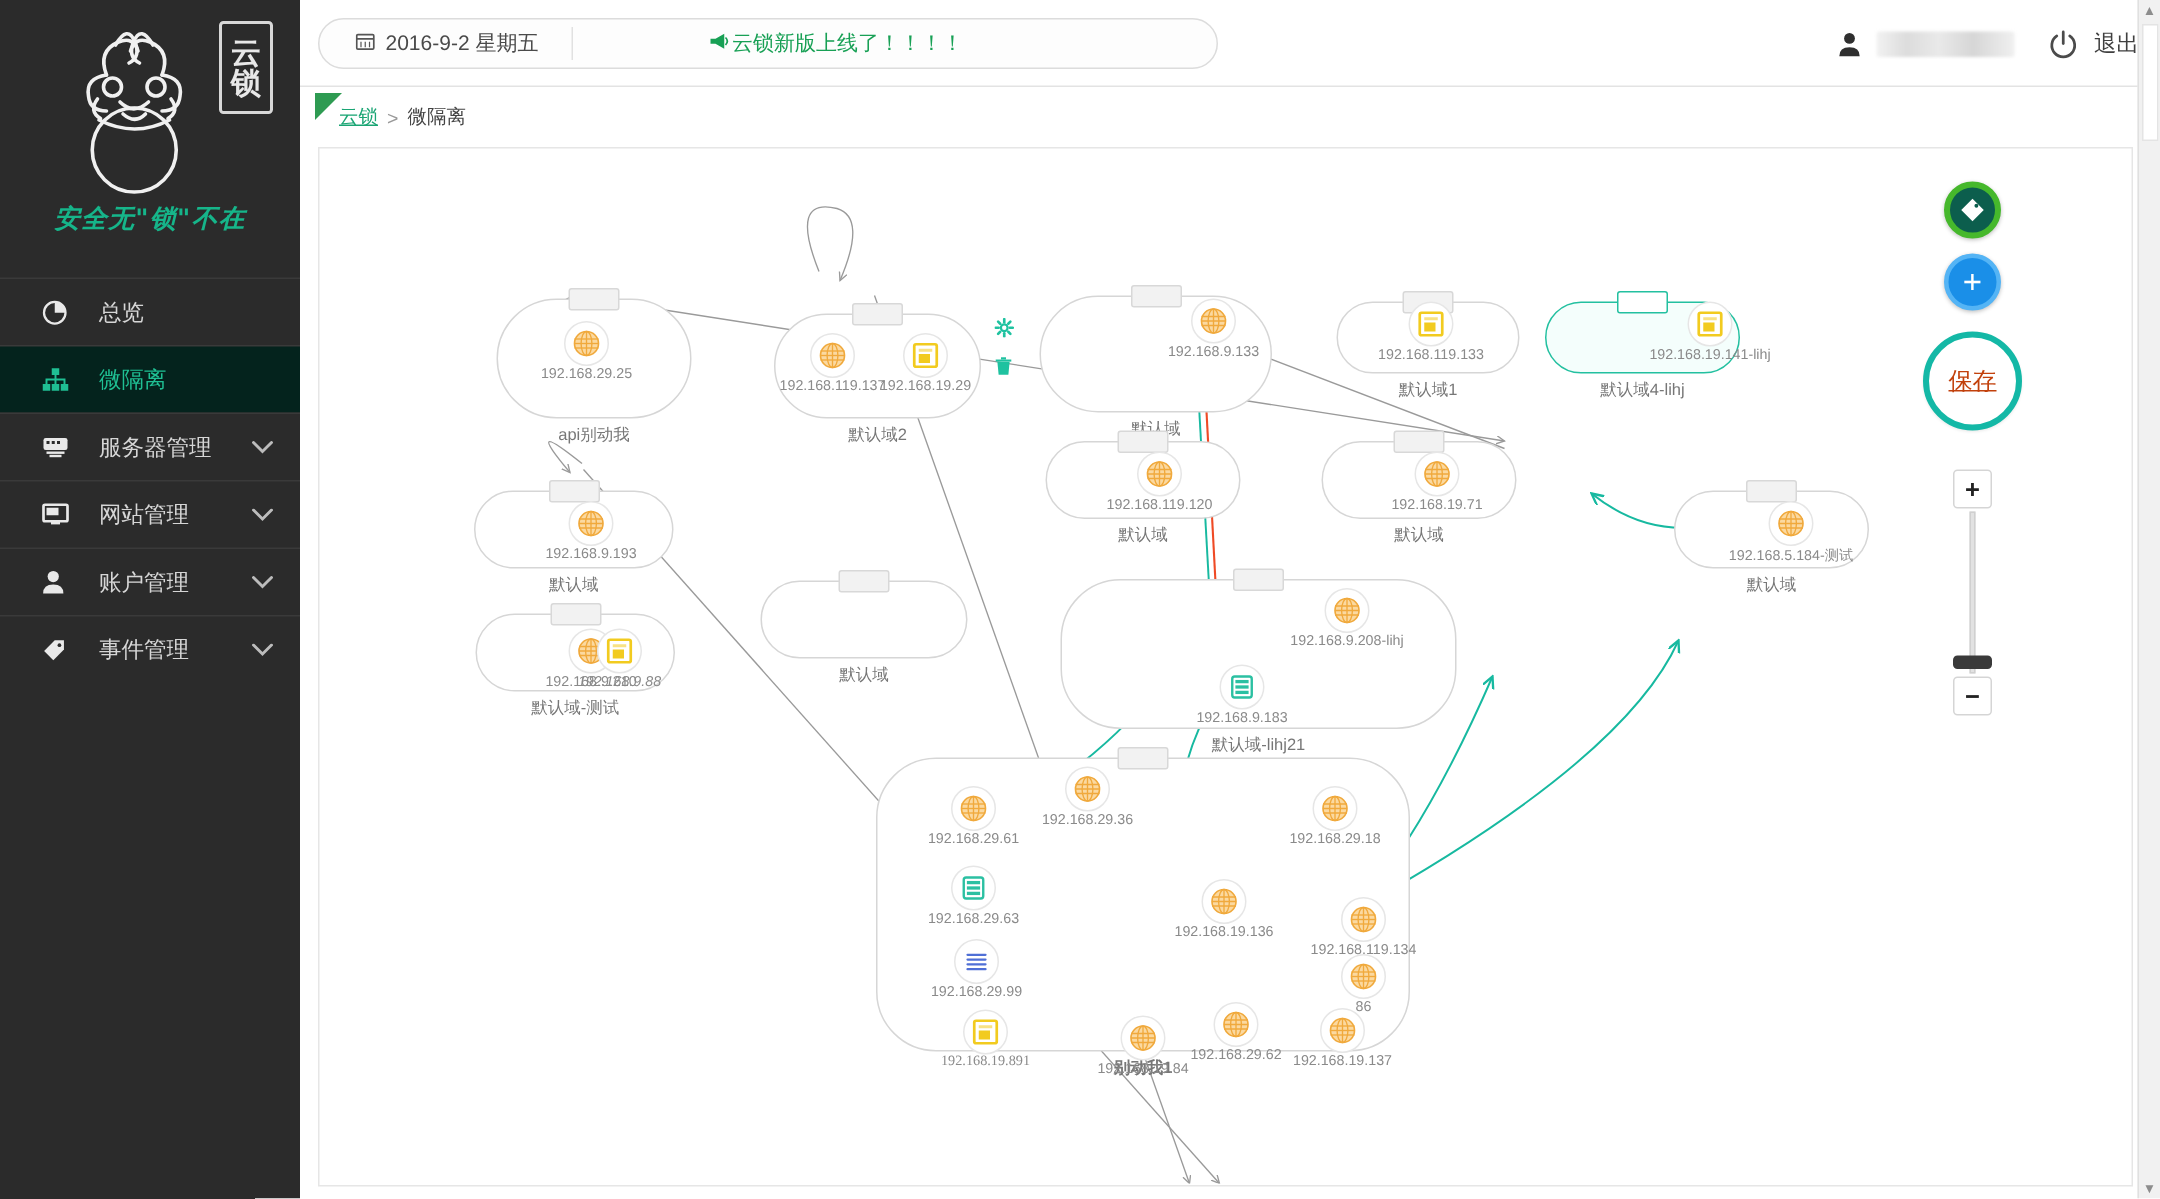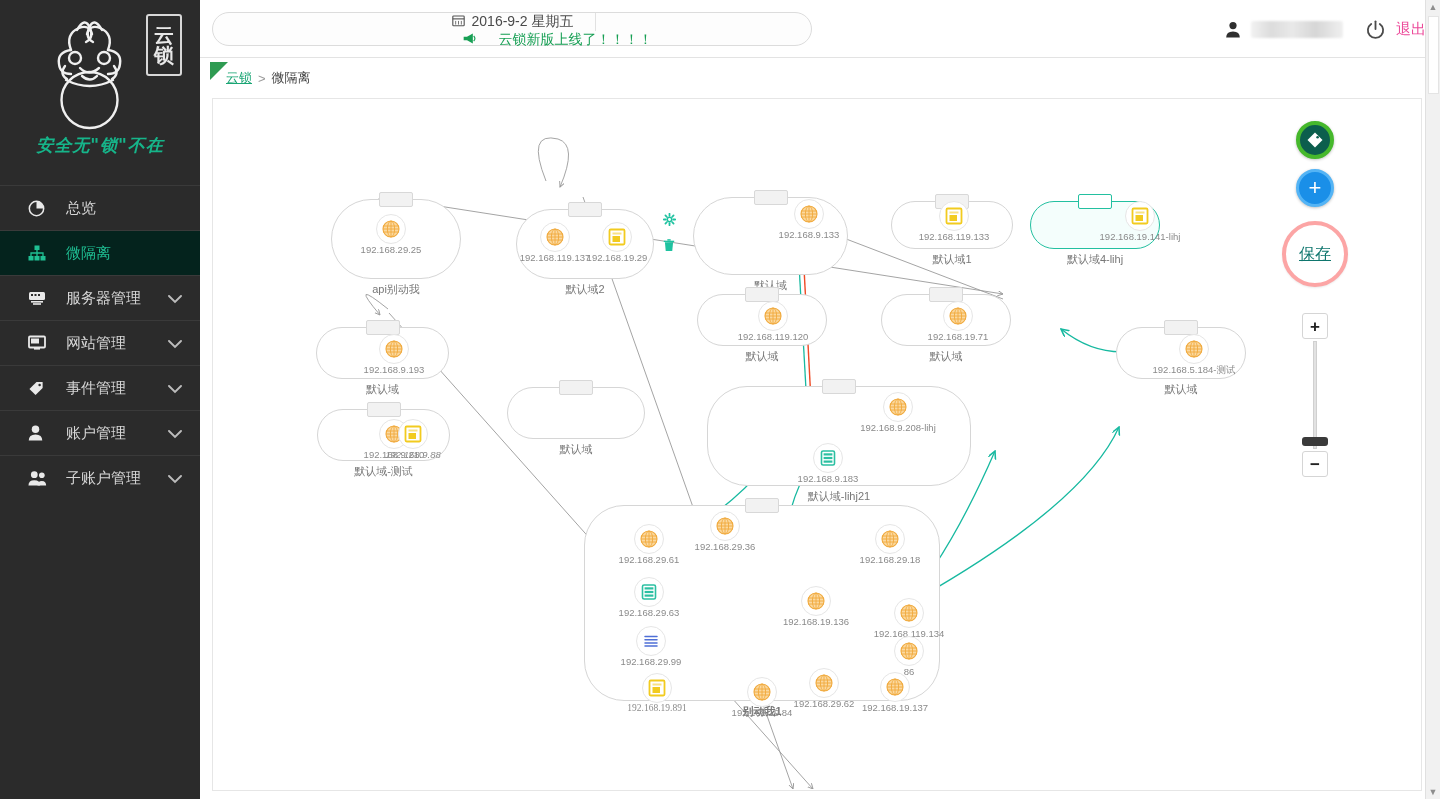--- a/index.html
+++ b/index.html
@@ -49,42 +49,42 @@
 
   
   #main { flex: 1; position: relative; background: #fff; height: 799px; }
   #topbar {
     height: 58px; border-bottom: 1px solid #e3e3e3; background: #fff;
     display: flex; align-items: center; padding: 0 12px; position: relative;
   }
   #status-pill {
     margin-left: 0; height: 34px; width: 600px;
     border: 1px solid #dcdcdc; border-radius: 18px; background: #fdfdfd;
-    display: flex; align-items: center; flex-direction: column;
+    display: flex; align-items: center;
   }
   #date-cell {
     display: flex; align-items: center; gap: 7px; padding: 0 22px 0 24px;
     color: #4a4a4a; font-size: 14px; border-right: 1px solid #e1e1e1; height: 22px;
   }
   #notice-cell {
-    display: flex; align-items: center; gap: 22px; padding-left: 90px;
+    display: flex; align-items: center; gap: 1px; padding-left: 90px;
     color: #18a055; font-size: 14px;
   }
   #user-area {
     position: absolute; right: 14px; top: 0; height: 58px;
     display: flex; align-items: center; gap: 10px;
   }
   #avatar-icon { color: #333; display: flex; align-items: center; }
   #user-name-blur {
     width: 92px; height: 17px; border-radius: 2px;
     background: linear-gradient(90deg,#f2f2f2 0%,#dcdcdc 22%,#e9e9e9 45%,#d6d6d6 70%,#f0f0f0 100%);
     filter: blur(1.2px);
   }
   #power-icon { color: #4b4b4b; display: flex; align-items: center; margin-left: 12px;}
-  #logout-label { color: #ec4899; font-size: 15px; }
+  #logout-label { color: #404040; font-size: 15px; }
 
   #breadcrumb-bar {
     height: 40px; display: flex; align-items: center; padding-left: 26px;
     font-size: 13px; color: #555; position: relative;
   }
   #corner-flag { position: absolute; left: 10px; top: 4px; }
   #bc-root { color: #1aa574; text-decoration: underline; margin-right: 6px; cursor: pointer; }
   #bc-sep { color: #999; margin-right: 6px; }
   #bc-cur { color: #444; }
 
@@ -132,23 +132,23 @@
   #toolbar { position: absolute; right: 66px; top: 22px; width: 80px; }
   .rbtn {
     width: 38px; height: 38px; border-radius: 50%;
     display: flex; align-items: center; justify-content: center;
     margin: 0 auto 10px auto; cursor: pointer;
   }
   #tag-btn { background: #0c5e4d; border: 4px solid #46b82c; box-shadow: 0 1px 3px rgba(0,0,0,.25); }
   #add-btn { background: #1a8fe8; border: 3px solid #54b4f5; box-shadow: 0 1px 3px rgba(0,0,0,.25); color:#fff;
              font-size: 22px; line-height: 1; font-weight: 300; }
   #save-btn {
-    width: 66px; height: 66px; border-radius: 50%; border: 4px solid #fca5a5; background: #fff;
+    width: 66px; height: 66px; border-radius: 50%; border: 4px solid #14b8a6; background: #fff;
     display: flex; align-items: center; justify-content: center;
-    font-size: 16px; color: #0f766e; margin: 14px auto 0 auto; cursor: pointer;
+    font-size: 16px; color: #c2410c; margin: 14px auto 0 auto; cursor: pointer;
     box-shadow: 0 1px 2px rgba(0,0,0,.08);
     text-decoration: underline;
   }
   #zoomctl { margin: 26px auto 0 auto; width: 40px; position: relative; }
   .zbtn {
     width: 26px; height: 26px; border: 1px solid #d5d5d5; background: #fff; border-radius: 3px;
     display: flex; align-items: center; justify-content: center; margin: 0 auto; cursor: pointer;
     font-size: 17px; color: #222; line-height: 1; font-weight: bold;
   }
   #ztrack { width: 4px; height: 108px; background: #e2e2e2; border: 1px solid #d0d0d0; margin: 2px auto; position: relative; }
@@ -246,52 +246,38 @@
               <rect x="6" y="13" width="6" height="1.6" fill="currentColor"></rect>
             </svg>
           </span>
           <span class="nav-label">网站管理</span>
           <span class="chev"><svg width="14" height="9" viewBox="0 0 14 9">
               <path d="M1 1 L7 7 L13 1" fill="none" stroke="currentColor" stroke-width="1.9" stroke-linecap="round"></path>
             </svg></span>
         </div>
         <div class="nav-item">
           <span class="nav-ico">
-            <svg width="17" height="17" viewBox="0 0 18 18">
-              <path d="M1.5 9.5 L9 2 h6.5 v6.5 L8 16 Z" fill="currentColor"></path>
-              <circle cx="12.3" cy="5.4" r="1.3" fill="#2b2b2b"></circle>
-            </svg>
-          </span>
-          <span class="nav-label">事件管理</span>
-          <span class="chev"><svg width="14" height="9" viewBox="0 0 14 9">
-              <path d="M1 1 L7 7 L13 1" fill="none" stroke="currentColor" stroke-width="1.9" stroke-linecap="round"></path>
-            </svg></span>
-        </div>
-        <div class="nav-item">
-          <span class="nav-ico">
             <svg width="15" height="16" viewBox="0 0 16 17">
               <circle cx="8" cy="4.6" r="4" fill="currentColor"></circle>
               <path d="M0.8 16.6 q0 -6.4 7.2 -6.4 q7.2 0 7.2 6.4 z" fill="currentColor"></path>
             </svg>
           </span>
           <span class="nav-label">账户管理</span>
           <span class="chev"><svg width="14" height="9" viewBox="0 0 14 9">
               <path d="M1 1 L7 7 L13 1" fill="none" stroke="currentColor" stroke-width="1.9" stroke-linecap="round"></path>
             </svg></span>
         </div>
         <div class="nav-item">
           <span class="nav-ico">
-            <svg width="19" height="16" viewBox="0 0 20 17">
-              <circle cx="6.6" cy="5" r="3.6" fill="currentColor"></circle>
-              <path d="M0.4 16.6 q0 -5.6 6.2 -5.6 q6.2 0 6.2 5.6 z" fill="currentColor"></path>
-              <circle cx="14.6" cy="5.6" r="3" fill="currentColor"></circle>
-              <path d="M10 16.6 q0 -5 4.6 -5 q4.6 0 4.6 5 z" fill="currentColor"></path>
+            <svg width="17" height="17" viewBox="0 0 18 18">
+              <path d="M1.5 9.5 L9 2 h6.5 v6.5 L8 16 Z" fill="currentColor"></path>
+              <circle cx="12.3" cy="5.4" r="1.3" fill="#2b2b2b"></circle>
             </svg>
           </span>
-          <span class="nav-label">子账户管理</span>
+          <span class="nav-label">事件管理</span>
           <span class="chev"><svg width="14" height="9" viewBox="0 0 14 9">
               <path d="M1 1 L7 7 L13 1" fill="none" stroke="currentColor" stroke-width="1.9" stroke-linecap="round"></path>
             </svg></span>
         </div>
       </div>
   </div>
 
   <div id="main">
 
     <div id="topbar">

